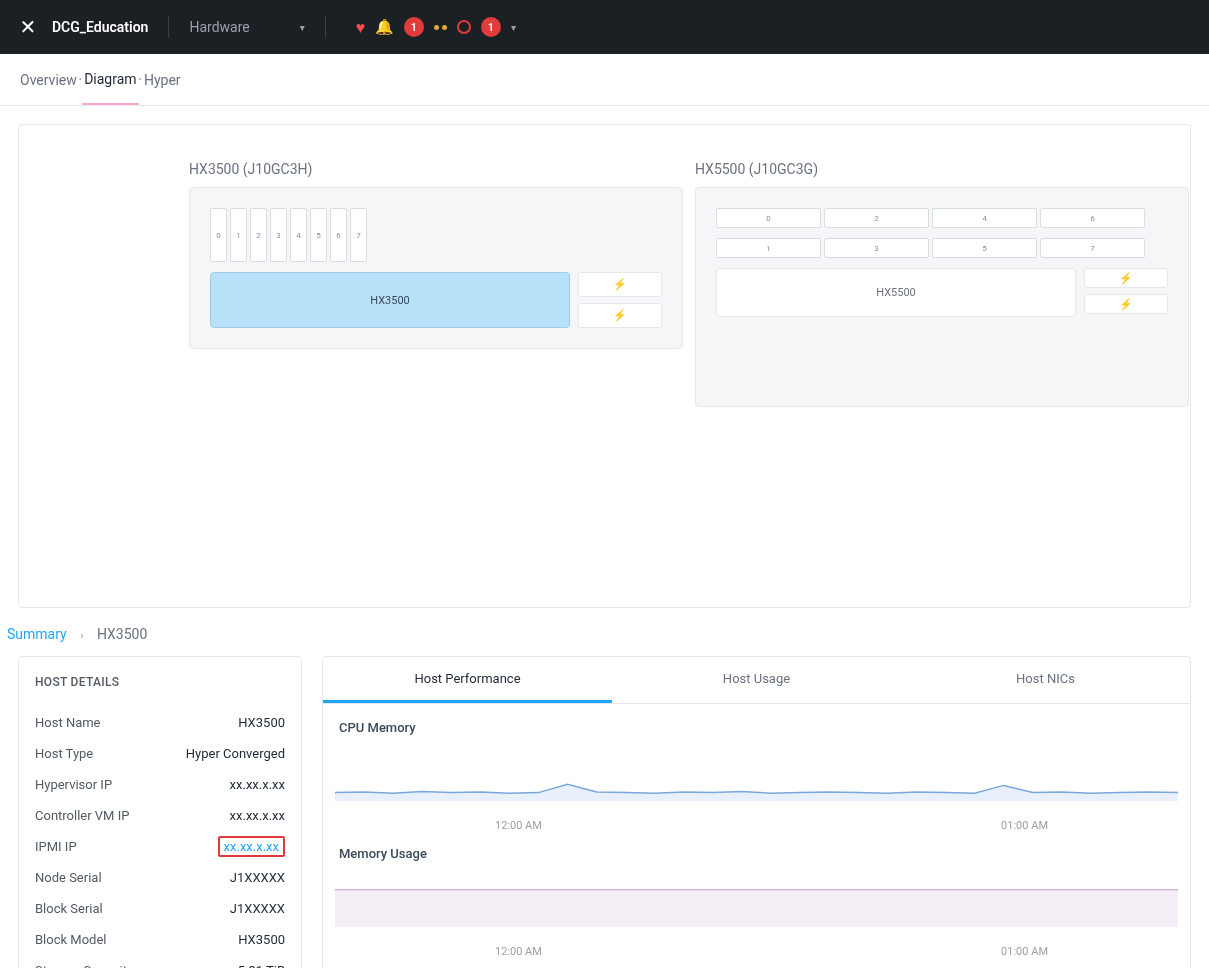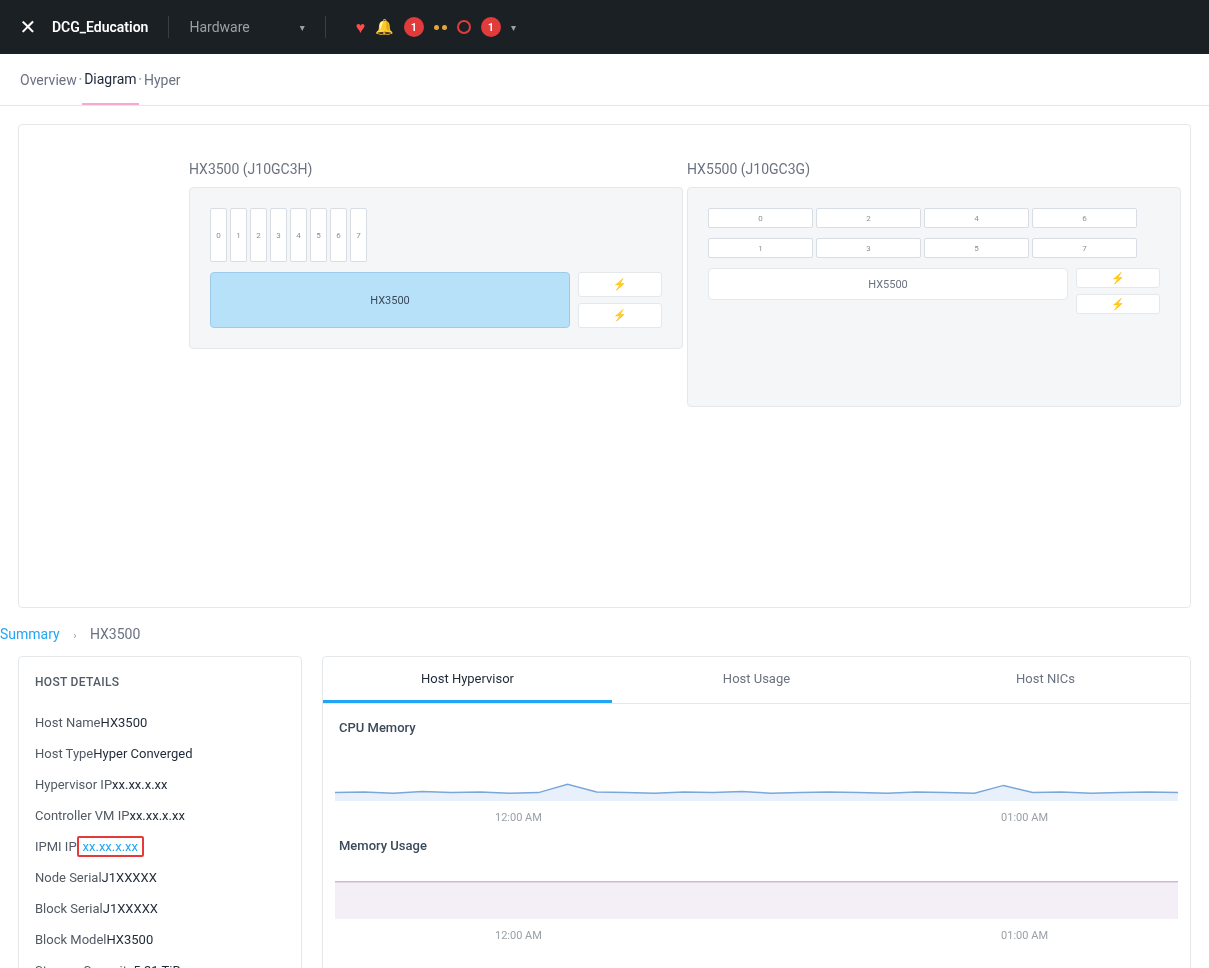--- a/index.html
+++ b/index.html
@@ -18,55 +18,55 @@
 .dots{display:inline-flex;gap:3px}
 .dots span{width:5px;height:5px;border-radius:50%;background:#e2a73b}
 .ring{width:14px;height:14px;border:2px solid #e23b3b;border-radius:50%}
 
 .subnav{height:52px;border-bottom:1px solid #e5e8eb;display:flex;align-items:center;padding:0 18px;font-size:14px;color:#6b7280}
 .subnav .dot{color:#b0b6bd;font-size:10px}
 .subnav .tab{padding:16px 2px;cursor:pointer}
 .subnav .tab.active{color:#1f2937;border-bottom:2px solid #f9a8d4;font-weight:400}
 
 .diag-wrap{padding:18px}
-.diag-card{border:1px solid #e5e8eb;border-radius:4px;padding:36px 0 200px;display:flex;gap:4px;justify-content:flex-start;padding-left:170px}
+.diag-card{border:1px solid #e5e8eb;border-radius:4px;padding:36px 0 200px;display:flex;gap:12px;justify-content:flex-start;padding-left:170px}
 .block-wrap{width:494px}
 .block-title{font-size:14px;color:#6b7280;margin-bottom:10px}
 .block{border:1px solid #e5e8eb;background:#f5f6f8;border-radius:4px;padding:20px;min-height:160px}
 .drives{display:flex;gap:3px;margin-bottom:10px}
 .drive{width:17px;height:54px;background:#fff;border:1px solid #d8dde3;border-radius:2px;display:flex;align-items:center;justify-content:center;font-size:8px;color:#8a9099}
 .drives.wide .drive{width:105px;height:20px}
 .node-row{display:flex;gap:8px}
 .node-box{flex:1;height:56px;border:1px solid #9ccbea;background:#b7e1f9;border-radius:4px;display:flex;align-items:center;justify-content:center;font-size:11px;color:#3a4a5a}
 .node-box.plain{background:#fff;border-color:#e5e8eb;color:#6b7280}
 .psu-col{display:flex;flex-direction:column;gap:6px;width:84px}
 .psu{height:25px;border:1px solid #e5e8eb;background:#fff;border-radius:3px;display:flex;align-items:center;justify-content:center;font-size:11px;color:#9aa0a6}
 
-.bc{padding:0 0;font-size:14px;margin-bottom:14px}
+.bc{padding:0 7px;font-size:14px;margin-bottom:14px}
 .bc a{color:#22a5f7;text-decoration:none}
 .bc .sep{color:#9aa0a6;margin:0 10px;font-size:11px}
 .bc .cur{color:#6b7280}
 
 .lower{display:flex;padding:0 18px;gap:20px}
 .details{width:284px;border:1px solid #e5e8eb;border-radius:4px;padding:18px 16px}
 .details h3{font-size:12px;letter-spacing:0.3px;color:#525a64;font-weight:500;margin-bottom:18px}
-.drow{display:flex;justify-content:flex-start;font-size:13px;padding:8px 0;color:#525a64}
+.drow{display:flex;justify-content:space-between;font-size:13px;padding:8px 0;color:#525a64}
 .drow .val{color:#1f2937}
 .ipmi{border:2px solid #e23b3b;padding:1px 4px;border-radius:2px}
 .ipmi .link{color:#22a5f7}
 
 .charts{flex:1;border:1px solid #e5e8eb;border-radius:4px;overflow:hidden}
 .chart-tabs{display:flex;border-bottom:1px solid #e5e8eb}
 .chart-tabs .ct{flex:1;text-align:center;padding:14px 0;font-size:13px;color:#6b7280;cursor:pointer}
 .chart-tabs .ct.active{color:#1f2937;border-bottom:3px solid #22a5f7}
 .chart-body{padding:16px 12px}
 .chart-section{margin-bottom:14px}
 .chart-section h4{font-size:13px;color:#3a4a5a;font-weight:500;margin-bottom:6px;margin-left:4px}
 .chart-svg{width:100%;height:60px;display:block}
-.xaxis{display:flex;justify-content:space-between;font-size:11px;color:#9aa0a6;padding:10px 130px 0 160px}
+.xaxis{display:flex;justify-content:space-between;font-size:11px;color:#9aa0a6;padding:18px 130px 0 160px}
 </style>
 </head>
 <body>
 
 <div class="topbar">
   <span class="logo">✕</span>
   <span class="cluster">DCG_Education</span>
   <span class="divider"></span>
   <span class="dropdown">
     <span>Hardware</span>
@@ -130,21 +130,21 @@
             <div class="drive">4</div>
             <div class="drive">6</div>
           </div>
         <div class="drives wide" id="drives-1b">
             <div class="drive">1</div>
             <div class="drive">3</div>
             <div class="drive">5</div>
             <div class="drive">7</div>
           </div>
         <div class="node-row">
-          <div class="node-box plain" style="height:32px">HX5500</div>
+          <div class="node-box plain" style="height:49px">HX5500</div>
           <div class="psu-col">
             <div class="psu" style="height:20px">⚡</div>
             <div class="psu" style="height:20px">⚡</div>
           </div>
         </div>
       </div>
     </div>
 
   </div>
 </div>
@@ -193,21 +193,21 @@
         </div>
         <div class="drow">
           <span>Storage Capacity</span>
           <span class="val">5.31 TiB</span>
         </div>
       </div>
   </div>
 
   <div class="charts">
     <div class="chart-tabs">
-      <div class="ct active">Host Hypervisor</div>
+      <div class="ct active">Host Performance</div>
       <div class="ct">Host Usage</div>
       <div class="ct">Host NICs</div>
     </div>
     <div class="chart-body">
       <div class="chart-section">
         <h4>CPU Memory</h4>
         <svg class="chart-svg" id="svg-cpu" viewBox="0 0 850 60" preserveAspectRatio="none">
             <path d="M0,60 L0,51.6 L29.310344827586206,51 L58.62068965517241,52.2 L87.93103448275862,50.4 L117.24137931034483,51.6 L146.55172413793105,51 L175.86206896551724,52.2 L205.17241379310346,51.6 L234.48275862068965,43.2 L263.7931034482759,51 L293.1034482758621,51.6 L322.41379310344826,52.2 L351.7241379310345,51 L381.0344827586207,51.6 L410.3448275862069,50.4 L439.65517241379314,52.2 L468.9655172413793,51.6 L498.27586206896547,51 L527.5862068965517,51.6 L556.8965517241379,52.2 L586.2068965517242,51 L615.5172413793103,51.6 L644.8275862068965,52.2 L674.1379310344828,44.4 L703.448275862069,51.6 L732.7586206896551,51 L762.0689655172414,52.2 L791.3793103448276,51.6 L820.6896551724138,51 L850,51.6 L850,60 Z" fill="#e8f1fb" stroke="none"></path>
             <path d="M0,51.6 L29.310344827586206,51 L58.62068965517241,52.2 L87.93103448275862,50.4 L117.24137931034483,51.6 L146.55172413793105,51 L175.86206896551724,52.2 L205.17241379310346,51.6 L234.48275862068965,43.2 L263.7931034482759,51 L293.1034482758621,51.6 L322.41379310344826,52.2 L351.7241379310345,51 L381.0344827586207,51.6 L410.3448275862069,50.4 L439.65517241379314,52.2 L468.9655172413793,51.6 L498.27586206896547,51 L527.5862068965517,51.6 L556.8965517241379,52.2 L586.2068965517242,51 L615.5172413793103,51.6 L644.8275862068965,52.2 L674.1379310344828,44.4 L703.448275862069,51.6 L732.7586206896551,51 L762.0689655172414,52.2 L791.3793103448276,51.6 L820.6896551724138,51 L850,51.6" fill="none" stroke="#7aa7d9" stroke-width="1.5"></path>
           </svg>

